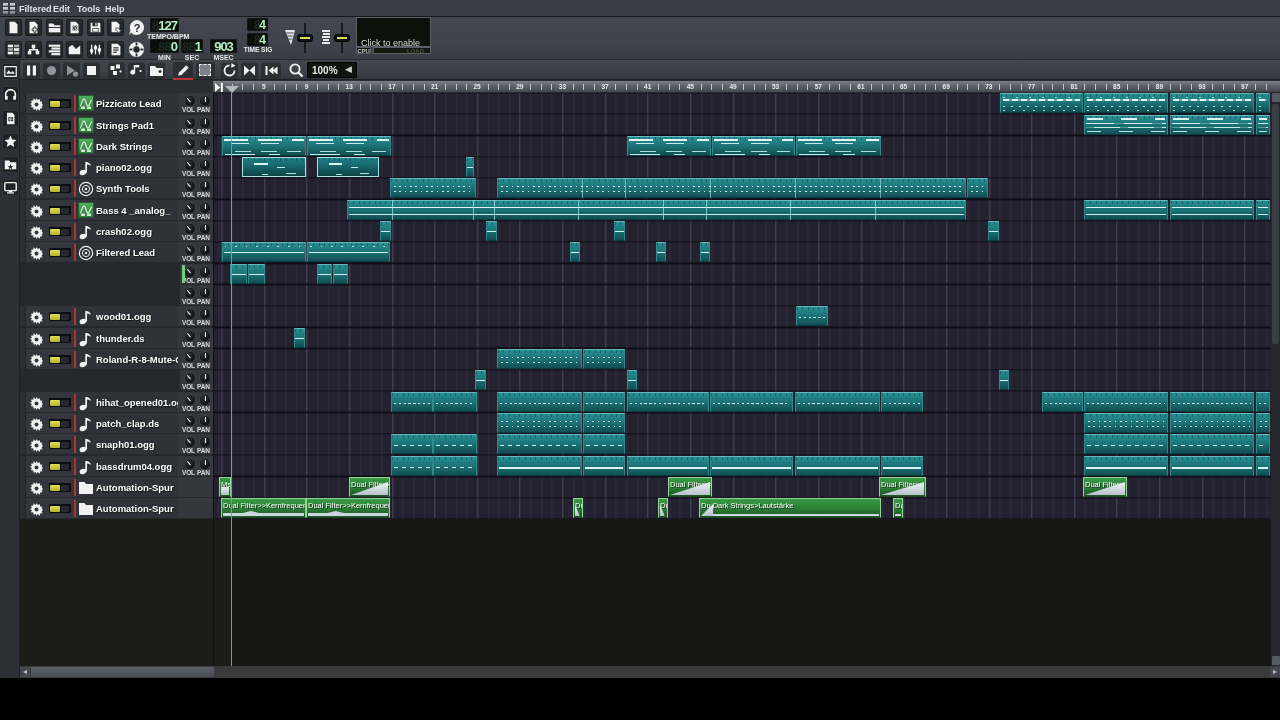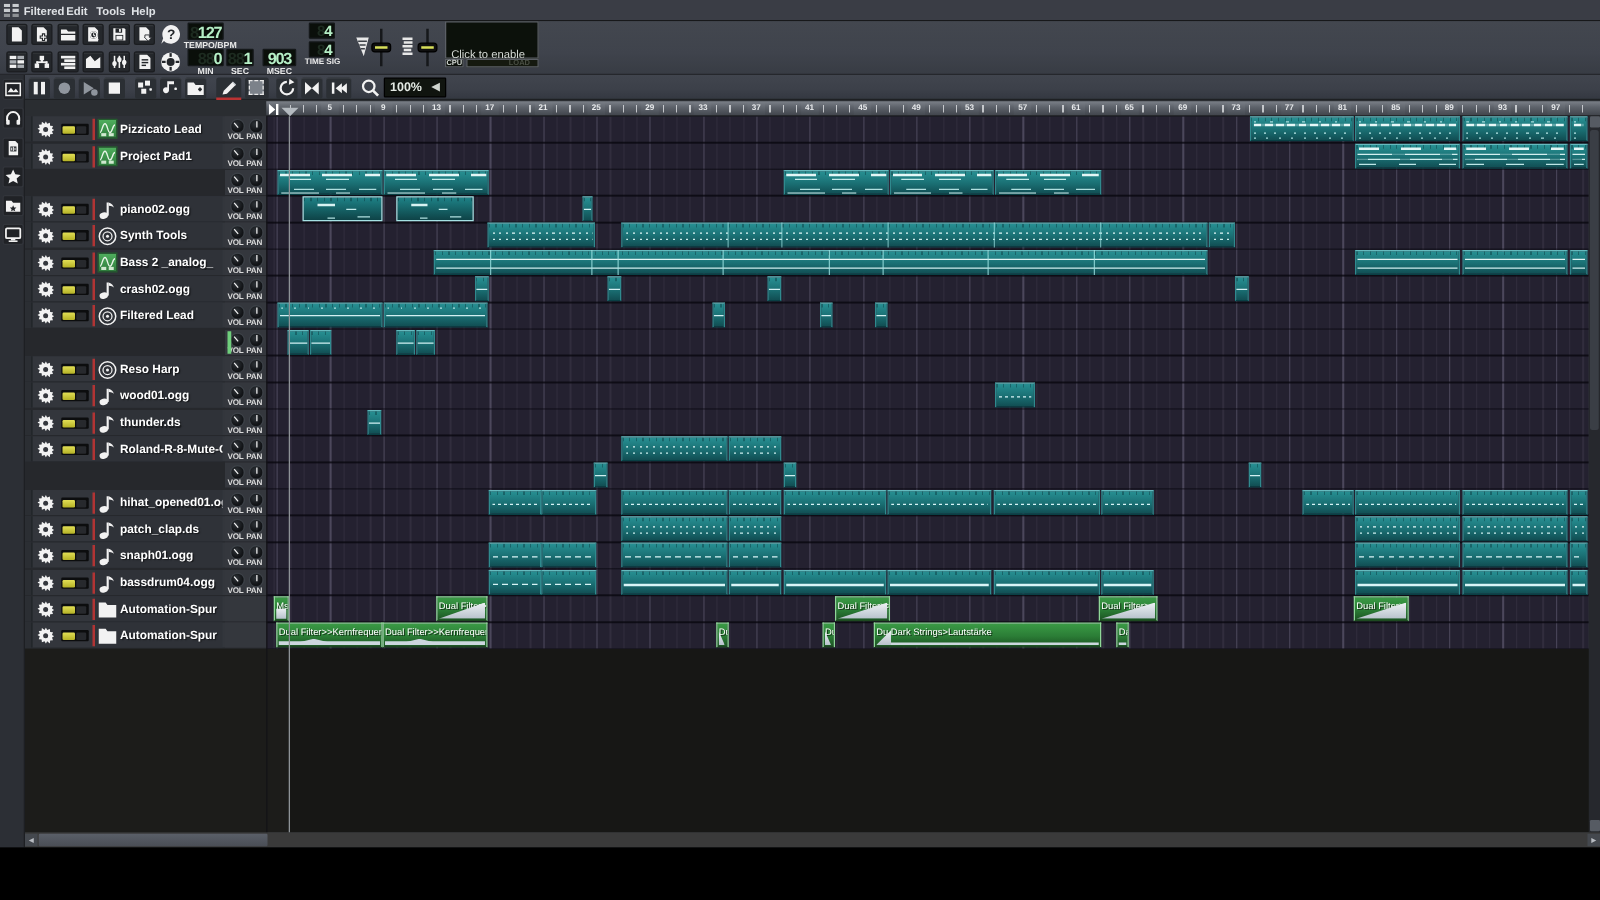--- a/index.html
+++ b/index.html
@@ -402,237 +402,239 @@
 <div style="position:absolute;left:56px;top:0;width:102px;height:20px;background:#2f3238;"></div>
 <div style="position:absolute;left:57.5px;top:2px;width:16px;height:17px;">
         <div style="position:absolute;left:0;top:0;width:16px;height:16px;background:linear-gradient(180deg,#4fae5d,#2e7c3c);border:1px solid #245c2e;">
 <svg width="14" height="14" viewBox="0 0 14 14" style="position:absolute;left:0;top:0">
             <path d="M1 10C2.5 10 3 3 5 3s2 7 4 7 2-6 4-6" stroke="#e8f4e8" stroke-width="1.1" fill="none"></path>
             <rect x="2" y="10.5" width="4" height="2.5" fill="#cfe8cf"></rect>
             <rect x="8" y="10.5" width="4" height="2.5" fill="#cfe8cf"></rect>
           </svg>
         </div>
       </div>
-<div class="tname">Project Pad1</div>
+<div class="tname">Strings Pad1</div>
 </div>
 <div class="abs" style="left:214px;top:115px;width:0px;height:20px;"></div>
 <div class="abs" style="left:180px;top:115px;width:33px;height:20px;background:#34373d;">
 <div class="knob" style="left:4px;top:1.5px;">
         <div style="position:absolute;left:5px;top:1px;width:1.3px;height:5px;background:#f2f2f2;transform:rotate(-40deg);transform-origin:50% 100%;"></div>
       </div>
 <div class="knob" style="left:18.5px;top:1.5px;">
         <div style="position:absolute;left:5px;top:1px;width:1.3px;height:5px;background:#f2f2f2;"></div>
       </div>
 <div class="kl" style="left:2px;top:13px;">VOL</div>
       <div class="kl" style="left:17px;top:13px;">PAN</div>
 </div>
-<div class="abs" style="left:214px;top:136px;width:0px;height:20px;"></div>
-<div class="abs" style="left:180px;top:136px;width:33px;height:20px;background:#34373d;">
-<div class="knob" style="left:4px;top:1.5px;">
-        <div style="position:absolute;left:5px;top:1px;width:1.3px;height:5px;background:#f2f2f2;transform:rotate(-40deg);transform-origin:50% 100%;"></div>
-      </div>
-<div class="knob" style="left:18.5px;top:1.5px;">
-        <div style="position:absolute;left:5px;top:1px;width:1.3px;height:5px;background:#f2f2f2;"></div>
-      </div>
-<div class="kl" style="left:2px;top:13px;">VOL</div>
-      <div class="kl" style="left:17px;top:13px;">PAN</div>
-</div>
-<div class="trow" style="top:157px;">
-<div style="position:absolute;left:0;top:0;width:6px;height:20px;background:#2b2e33;border-right:1px solid #212428;"></div>
-<div style="position:absolute;left:10px;top:3.5px;"><svg width="13" height="13" viewBox="0 0 13 13">
-          <path d="M6.5 0l1 2 2.2-.8.2 2.3 2.3.2L11.4 6l2 1-2 1 .8 2.2-2.3.2-.2 2.3L7.5 11l-1 2-1-2-2.2.8-.2-2.3-2.3-.2L1.6 7l-2-1 2-1-.8-2.2 2.3-.2.2-2.3L5.5 2z" transform="translate(0.2,0)" fill="#f2f2f2"></path>
-          <circle cx="6.5" cy="6.5" r="2" fill="#34373d"></circle>
-        </svg></div>
-<div style="position:absolute;left:28.5px;top:6px;width:22px;height:9px;background:#0c0d0e;border-radius:1px;">
-<div style="position:absolute;left:1.5px;top:1.5px;width:9.5px;height:6px;background:linear-gradient(180deg,#e2df55,#b5b226);border-radius:1px;"></div>
-<div style="position:absolute;left:12px;top:1.5px;width:8.5px;height:6px;background:#27292d;border-radius:1px;"></div>
-      </div>
-<div style="position:absolute;left:53.5px;top:2px;width:2px;height:17px;background:#b13434;"></div>
-<div style="position:absolute;left:56px;top:0;width:102px;height:20px;background:#2f3238;"></div>
-<div style="position:absolute;left:57.5px;top:2px;width:16px;height:17px;">
-        <svg width="15" height="16" viewBox="0 0 15 16" style="position:absolute;left:0;top:1px;">
-          <ellipse cx="5" cy="12.5" rx="3.4" ry="2.6" fill="#f2f2f2" transform="rotate(-15 5 12.5)"></ellipse>
-          <rect x="7.3" y="2" width="1.7" height="10.5" fill="#f2f2f2"></rect>
-          <path d="M9 2c2.5 1 4 2.2 4 4.5 0-1-1.5-2-4-2z" fill="#f2f2f2"></path>
-        </svg>
-      </div>
-<div class="tname">piano02.ogg</div>
-</div>
-<div class="abs" style="left:214px;top:157px;width:0px;height:20px;"></div>
-<div class="abs" style="left:180px;top:157px;width:33px;height:20px;background:#34373d;">
-<div class="knob" style="left:4px;top:1.5px;">
-        <div style="position:absolute;left:5px;top:1px;width:1.3px;height:5px;background:#f2f2f2;transform:rotate(-40deg);transform-origin:50% 100%;"></div>
-      </div>
-<div class="knob" style="left:18.5px;top:1.5px;">
-        <div style="position:absolute;left:5px;top:1px;width:1.3px;height:5px;background:#f2f2f2;"></div>
-      </div>
-<div class="kl" style="left:2px;top:13px;">VOL</div>
-      <div class="kl" style="left:17px;top:13px;">PAN</div>
-</div>
-<div class="trow" style="top:178px;">
-<div style="position:absolute;left:0;top:0;width:6px;height:20px;background:#2b2e33;border-right:1px solid #212428;"></div>
-<div style="position:absolute;left:10px;top:3.5px;"><svg width="13" height="13" viewBox="0 0 13 13">
-          <path d="M6.5 0l1 2 2.2-.8.2 2.3 2.3.2L11.4 6l2 1-2 1 .8 2.2-2.3.2-.2 2.3L7.5 11l-1 2-1-2-2.2.8-.2-2.3-2.3-.2L1.6 7l-2-1 2-1-.8-2.2 2.3-.2.2-2.3L5.5 2z" transform="translate(0.2,0)" fill="#f2f2f2"></path>
-          <circle cx="6.5" cy="6.5" r="2" fill="#34373d"></circle>
-        </svg></div>
-<div style="position:absolute;left:28.5px;top:6px;width:22px;height:9px;background:#0c0d0e;border-radius:1px;">
-<div style="position:absolute;left:1.5px;top:1.5px;width:9.5px;height:6px;background:linear-gradient(180deg,#e2df55,#b5b226);border-radius:1px;"></div>
-<div style="position:absolute;left:12px;top:1.5px;width:8.5px;height:6px;background:#27292d;border-radius:1px;"></div>
-      </div>
-<div style="position:absolute;left:53.5px;top:2px;width:2px;height:17px;background:#b13434;"></div>
-<div style="position:absolute;left:56px;top:0;width:102px;height:20px;background:#2f3238;"></div>
-<div style="position:absolute;left:57.5px;top:2px;width:16px;height:17px;">
-        <svg width="16" height="16" viewBox="0 0 16 16" style="position:absolute;left:0;top:1px;">
-          <circle cx="8" cy="8" r="6.6" fill="none" stroke="#f2f2f2" stroke-width="1.2"></circle>
-          <circle cx="8" cy="8" r="3.6" fill="none" stroke="#f2f2f2" stroke-width="1"></circle>
-          <circle cx="8" cy="8" r="1.2" fill="#f2f2f2"></circle>
-        </svg>
-      </div>
-<div class="tname">Synth Tools</div>
-</div>
-<div class="abs" style="left:214px;top:178px;width:0px;height:20px;"></div>
-<div class="abs" style="left:180px;top:178px;width:33px;height:20px;background:#34373d;">
-<div class="knob" style="left:4px;top:1.5px;">
-        <div style="position:absolute;left:5px;top:1px;width:1.3px;height:5px;background:#f2f2f2;transform:rotate(-40deg);transform-origin:50% 100%;"></div>
-      </div>
-<div class="knob" style="left:18.5px;top:1.5px;">
-        <div style="position:absolute;left:5px;top:1px;width:1.3px;height:5px;background:#f2f2f2;"></div>
-      </div>
-<div class="kl" style="left:2px;top:13px;">VOL</div>
-      <div class="kl" style="left:17px;top:13px;">PAN</div>
-</div>
-<div class="trow" style="top:200px;">
+<div class="trow" style="top:136px;">
 <div style="position:absolute;left:0;top:0;width:6px;height:20px;background:#2b2e33;border-right:1px solid #212428;"></div>
 <div style="position:absolute;left:10px;top:3.5px;"><svg width="13" height="13" viewBox="0 0 13 13">
           <path d="M6.5 0l1 2 2.2-.8.2 2.3 2.3.2L11.4 6l2 1-2 1 .8 2.2-2.3.2-.2 2.3L7.5 11l-1 2-1-2-2.2.8-.2-2.3-2.3-.2L1.6 7l-2-1 2-1-.8-2.2 2.3-.2.2-2.3L5.5 2z" transform="translate(0.2,0)" fill="#f2f2f2"></path>
           <circle cx="6.5" cy="6.5" r="2" fill="#34373d"></circle>
         </svg></div>
 <div style="position:absolute;left:28.5px;top:6px;width:22px;height:9px;background:#0c0d0e;border-radius:1px;">
 <div style="position:absolute;left:1.5px;top:1.5px;width:9.5px;height:6px;background:linear-gradient(180deg,#e2df55,#b5b226);border-radius:1px;"></div>
 <div style="position:absolute;left:12px;top:1.5px;width:8.5px;height:6px;background:#27292d;border-radius:1px;"></div>
       </div>
 <div style="position:absolute;left:53.5px;top:2px;width:2px;height:17px;background:#b13434;"></div>
 <div style="position:absolute;left:56px;top:0;width:102px;height:20px;background:#2f3238;"></div>
 <div style="position:absolute;left:57.5px;top:2px;width:16px;height:17px;">
         <div style="position:absolute;left:0;top:0;width:16px;height:16px;background:linear-gradient(180deg,#4fae5d,#2e7c3c);border:1px solid #245c2e;">
 <svg width="14" height="14" viewBox="0 0 14 14" style="position:absolute;left:0;top:0">
             <path d="M1 10C2.5 10 3 3 5 3s2 7 4 7 2-6 4-6" stroke="#e8f4e8" stroke-width="1.1" fill="none"></path>
             <rect x="2" y="10.5" width="4" height="2.5" fill="#cfe8cf"></rect>
             <rect x="8" y="10.5" width="4" height="2.5" fill="#cfe8cf"></rect>
           </svg>
         </div>
       </div>
-<div class="tname">Bass 2 _analog_</div>
-</div>
-<div class="abs" style="left:214px;top:200px;width:0px;height:20px;"></div>
-<div class="abs" style="left:180px;top:200px;width:33px;height:20px;background:#34373d;">
-<div class="knob" style="left:4px;top:1.5px;">
-        <div style="position:absolute;left:5px;top:1px;width:1.3px;height:5px;background:#f2f2f2;transform:rotate(-40deg);transform-origin:50% 100%;"></div>
-      </div>
-<div class="knob" style="left:18.5px;top:1.5px;">
-        <div style="position:absolute;left:5px;top:1px;width:1.3px;height:5px;background:#f2f2f2;"></div>
-      </div>
-<div class="kl" style="left:2px;top:13px;">VOL</div>
-      <div class="kl" style="left:17px;top:13px;">PAN</div>
-</div>
-<div class="trow" style="top:221px;">
+<div class="tname">Dark Strings</div>
+</div>
+<div class="abs" style="left:214px;top:136px;width:0px;height:20px;"></div>
+<div class="abs" style="left:180px;top:136px;width:33px;height:20px;background:#34373d;">
+<div class="knob" style="left:4px;top:1.5px;">
+        <div style="position:absolute;left:5px;top:1px;width:1.3px;height:5px;background:#f2f2f2;transform:rotate(-40deg);transform-origin:50% 100%;"></div>
+      </div>
+<div class="knob" style="left:18.5px;top:1.5px;">
+        <div style="position:absolute;left:5px;top:1px;width:1.3px;height:5px;background:#f2f2f2;"></div>
+      </div>
+<div class="kl" style="left:2px;top:13px;">VOL</div>
+      <div class="kl" style="left:17px;top:13px;">PAN</div>
+</div>
+<div class="trow" style="top:157px;">
 <div style="position:absolute;left:0;top:0;width:6px;height:20px;background:#2b2e33;border-right:1px solid #212428;"></div>
 <div style="position:absolute;left:10px;top:3.5px;"><svg width="13" height="13" viewBox="0 0 13 13">
           <path d="M6.5 0l1 2 2.2-.8.2 2.3 2.3.2L11.4 6l2 1-2 1 .8 2.2-2.3.2-.2 2.3L7.5 11l-1 2-1-2-2.2.8-.2-2.3-2.3-.2L1.6 7l-2-1 2-1-.8-2.2 2.3-.2.2-2.3L5.5 2z" transform="translate(0.2,0)" fill="#f2f2f2"></path>
           <circle cx="6.5" cy="6.5" r="2" fill="#34373d"></circle>
         </svg></div>
 <div style="position:absolute;left:28.5px;top:6px;width:22px;height:9px;background:#0c0d0e;border-radius:1px;">
 <div style="position:absolute;left:1.5px;top:1.5px;width:9.5px;height:6px;background:linear-gradient(180deg,#e2df55,#b5b226);border-radius:1px;"></div>
 <div style="position:absolute;left:12px;top:1.5px;width:8.5px;height:6px;background:#27292d;border-radius:1px;"></div>
       </div>
 <div style="position:absolute;left:53.5px;top:2px;width:2px;height:17px;background:#b13434;"></div>
 <div style="position:absolute;left:56px;top:0;width:102px;height:20px;background:#2f3238;"></div>
 <div style="position:absolute;left:57.5px;top:2px;width:16px;height:17px;">
         <svg width="15" height="16" viewBox="0 0 15 16" style="position:absolute;left:0;top:1px;">
           <ellipse cx="5" cy="12.5" rx="3.4" ry="2.6" fill="#f2f2f2" transform="rotate(-15 5 12.5)"></ellipse>
           <rect x="7.3" y="2" width="1.7" height="10.5" fill="#f2f2f2"></rect>
           <path d="M9 2c2.5 1 4 2.2 4 4.5 0-1-1.5-2-4-2z" fill="#f2f2f2"></path>
         </svg>
       </div>
-<div class="tname">crash02.ogg</div>
-</div>
-<div class="abs" style="left:214px;top:221px;width:0px;height:20px;"></div>
-<div class="abs" style="left:180px;top:221px;width:33px;height:20px;background:#34373d;">
-<div class="knob" style="left:4px;top:1.5px;">
-        <div style="position:absolute;left:5px;top:1px;width:1.3px;height:5px;background:#f2f2f2;transform:rotate(-40deg);transform-origin:50% 100%;"></div>
-      </div>
-<div class="knob" style="left:18.5px;top:1.5px;">
-        <div style="position:absolute;left:5px;top:1px;width:1.3px;height:5px;background:#f2f2f2;"></div>
-      </div>
-<div class="kl" style="left:2px;top:13px;">VOL</div>
-      <div class="kl" style="left:17px;top:13px;">PAN</div>
-</div>
-<div class="trow" style="top:242px;">
+<div class="tname">piano02.ogg</div>
+</div>
+<div class="abs" style="left:214px;top:157px;width:0px;height:20px;"></div>
+<div class="abs" style="left:180px;top:157px;width:33px;height:20px;background:#34373d;">
+<div class="knob" style="left:4px;top:1.5px;">
+        <div style="position:absolute;left:5px;top:1px;width:1.3px;height:5px;background:#f2f2f2;transform:rotate(-40deg);transform-origin:50% 100%;"></div>
+      </div>
+<div class="knob" style="left:18.5px;top:1.5px;">
+        <div style="position:absolute;left:5px;top:1px;width:1.3px;height:5px;background:#f2f2f2;"></div>
+      </div>
+<div class="kl" style="left:2px;top:13px;">VOL</div>
+      <div class="kl" style="left:17px;top:13px;">PAN</div>
+</div>
+<div class="trow" style="top:178px;">
 <div style="position:absolute;left:0;top:0;width:6px;height:20px;background:#2b2e33;border-right:1px solid #212428;"></div>
 <div style="position:absolute;left:10px;top:3.5px;"><svg width="13" height="13" viewBox="0 0 13 13">
           <path d="M6.5 0l1 2 2.2-.8.2 2.3 2.3.2L11.4 6l2 1-2 1 .8 2.2-2.3.2-.2 2.3L7.5 11l-1 2-1-2-2.2.8-.2-2.3-2.3-.2L1.6 7l-2-1 2-1-.8-2.2 2.3-.2.2-2.3L5.5 2z" transform="translate(0.2,0)" fill="#f2f2f2"></path>
           <circle cx="6.5" cy="6.5" r="2" fill="#34373d"></circle>
         </svg></div>
 <div style="position:absolute;left:28.5px;top:6px;width:22px;height:9px;background:#0c0d0e;border-radius:1px;">
 <div style="position:absolute;left:1.5px;top:1.5px;width:9.5px;height:6px;background:linear-gradient(180deg,#e2df55,#b5b226);border-radius:1px;"></div>
 <div style="position:absolute;left:12px;top:1.5px;width:8.5px;height:6px;background:#27292d;border-radius:1px;"></div>
       </div>
 <div style="position:absolute;left:53.5px;top:2px;width:2px;height:17px;background:#b13434;"></div>
 <div style="position:absolute;left:56px;top:0;width:102px;height:20px;background:#2f3238;"></div>
 <div style="position:absolute;left:57.5px;top:2px;width:16px;height:17px;">
         <svg width="16" height="16" viewBox="0 0 16 16" style="position:absolute;left:0;top:1px;">
           <circle cx="8" cy="8" r="6.6" fill="none" stroke="#f2f2f2" stroke-width="1.2"></circle>
           <circle cx="8" cy="8" r="3.6" fill="none" stroke="#f2f2f2" stroke-width="1"></circle>
           <circle cx="8" cy="8" r="1.2" fill="#f2f2f2"></circle>
         </svg>
       </div>
-<div class="tname">Filtered Lead</div>
-</div>
-<div class="abs" style="left:214px;top:242px;width:0px;height:20px;"></div>
-<div class="abs" style="left:180px;top:242px;width:33px;height:20px;background:#34373d;">
-<div class="knob" style="left:4px;top:1.5px;">
-        <div style="position:absolute;left:5px;top:1px;width:1.3px;height:5px;background:#f2f2f2;transform:rotate(-40deg);transform-origin:50% 100%;"></div>
-      </div>
-<div class="knob" style="left:18.5px;top:1.5px;">
-        <div style="position:absolute;left:5px;top:1px;width:1.3px;height:5px;background:#f2f2f2;"></div>
-      </div>
-<div class="kl" style="left:2px;top:13px;">VOL</div>
-      <div class="kl" style="left:17px;top:13px;">PAN</div>
-</div>
-<div class="abs" style="left:214px;top:264px;width:0px;height:20px;"></div>
-<div class="abs" style="left:180px;top:264px;width:33px;height:20px;background:#34373d;">
-<div class="knob" style="left:4px;top:1.5px;">
-        <div style="position:absolute;left:5px;top:1px;width:1.3px;height:5px;background:#f2f2f2;transform:rotate(-40deg);transform-origin:50% 100%;"></div>
-      </div>
-<div class="knob" style="left:18.5px;top:1.5px;">
-        <div style="position:absolute;left:5px;top:1px;width:1.3px;height:5px;background:#f2f2f2;"></div>
-      </div>
-<div class="kl" style="left:2px;top:13px;">VOL</div>
-      <div class="kl" style="left:17px;top:13px;">PAN</div>
-</div>
-<div class="trow" style="top:285px;">
+<div class="tname">Synth Tools</div>
+</div>
+<div class="abs" style="left:214px;top:178px;width:0px;height:20px;"></div>
+<div class="abs" style="left:180px;top:178px;width:33px;height:20px;background:#34373d;">
+<div class="knob" style="left:4px;top:1.5px;">
+        <div style="position:absolute;left:5px;top:1px;width:1.3px;height:5px;background:#f2f2f2;transform:rotate(-40deg);transform-origin:50% 100%;"></div>
+      </div>
+<div class="knob" style="left:18.5px;top:1.5px;">
+        <div style="position:absolute;left:5px;top:1px;width:1.3px;height:5px;background:#f2f2f2;"></div>
+      </div>
+<div class="kl" style="left:2px;top:13px;">VOL</div>
+      <div class="kl" style="left:17px;top:13px;">PAN</div>
+</div>
+<div class="trow" style="top:200px;">
+<div style="position:absolute;left:0;top:0;width:6px;height:20px;background:#2b2e33;border-right:1px solid #212428;"></div>
+<div style="position:absolute;left:10px;top:3.5px;"><svg width="13" height="13" viewBox="0 0 13 13">
+          <path d="M6.5 0l1 2 2.2-.8.2 2.3 2.3.2L11.4 6l2 1-2 1 .8 2.2-2.3.2-.2 2.3L7.5 11l-1 2-1-2-2.2.8-.2-2.3-2.3-.2L1.6 7l-2-1 2-1-.8-2.2 2.3-.2.2-2.3L5.5 2z" transform="translate(0.2,0)" fill="#f2f2f2"></path>
+          <circle cx="6.5" cy="6.5" r="2" fill="#34373d"></circle>
+        </svg></div>
+<div style="position:absolute;left:28.5px;top:6px;width:22px;height:9px;background:#0c0d0e;border-radius:1px;">
+<div style="position:absolute;left:1.5px;top:1.5px;width:9.5px;height:6px;background:linear-gradient(180deg,#e2df55,#b5b226);border-radius:1px;"></div>
+<div style="position:absolute;left:12px;top:1.5px;width:8.5px;height:6px;background:#27292d;border-radius:1px;"></div>
+      </div>
+<div style="position:absolute;left:53.5px;top:2px;width:2px;height:17px;background:#b13434;"></div>
+<div style="position:absolute;left:56px;top:0;width:102px;height:20px;background:#2f3238;"></div>
+<div style="position:absolute;left:57.5px;top:2px;width:16px;height:17px;">
+        <div style="position:absolute;left:0;top:0;width:16px;height:16px;background:linear-gradient(180deg,#4fae5d,#2e7c3c);border:1px solid #245c2e;">
+<svg width="14" height="14" viewBox="0 0 14 14" style="position:absolute;left:0;top:0">
+            <path d="M1 10C2.5 10 3 3 5 3s2 7 4 7 2-6 4-6" stroke="#e8f4e8" stroke-width="1.1" fill="none"></path>
+            <rect x="2" y="10.5" width="4" height="2.5" fill="#cfe8cf"></rect>
+            <rect x="8" y="10.5" width="4" height="2.5" fill="#cfe8cf"></rect>
+          </svg>
+        </div>
+      </div>
+<div class="tname">Bass 4 _analog_</div>
+</div>
+<div class="abs" style="left:214px;top:200px;width:0px;height:20px;"></div>
+<div class="abs" style="left:180px;top:200px;width:33px;height:20px;background:#34373d;">
+<div class="knob" style="left:4px;top:1.5px;">
+        <div style="position:absolute;left:5px;top:1px;width:1.3px;height:5px;background:#f2f2f2;transform:rotate(-40deg);transform-origin:50% 100%;"></div>
+      </div>
+<div class="knob" style="left:18.5px;top:1.5px;">
+        <div style="position:absolute;left:5px;top:1px;width:1.3px;height:5px;background:#f2f2f2;"></div>
+      </div>
+<div class="kl" style="left:2px;top:13px;">VOL</div>
+      <div class="kl" style="left:17px;top:13px;">PAN</div>
+</div>
+<div class="trow" style="top:221px;">
+<div style="position:absolute;left:0;top:0;width:6px;height:20px;background:#2b2e33;border-right:1px solid #212428;"></div>
+<div style="position:absolute;left:10px;top:3.5px;"><svg width="13" height="13" viewBox="0 0 13 13">
+          <path d="M6.5 0l1 2 2.2-.8.2 2.3 2.3.2L11.4 6l2 1-2 1 .8 2.2-2.3.2-.2 2.3L7.5 11l-1 2-1-2-2.2.8-.2-2.3-2.3-.2L1.6 7l-2-1 2-1-.8-2.2 2.3-.2.2-2.3L5.5 2z" transform="translate(0.2,0)" fill="#f2f2f2"></path>
+          <circle cx="6.5" cy="6.5" r="2" fill="#34373d"></circle>
+        </svg></div>
+<div style="position:absolute;left:28.5px;top:6px;width:22px;height:9px;background:#0c0d0e;border-radius:1px;">
+<div style="position:absolute;left:1.5px;top:1.5px;width:9.5px;height:6px;background:linear-gradient(180deg,#e2df55,#b5b226);border-radius:1px;"></div>
+<div style="position:absolute;left:12px;top:1.5px;width:8.5px;height:6px;background:#27292d;border-radius:1px;"></div>
+      </div>
+<div style="position:absolute;left:53.5px;top:2px;width:2px;height:17px;background:#b13434;"></div>
+<div style="position:absolute;left:56px;top:0;width:102px;height:20px;background:#2f3238;"></div>
+<div style="position:absolute;left:57.5px;top:2px;width:16px;height:17px;">
+        <svg width="15" height="16" viewBox="0 0 15 16" style="position:absolute;left:0;top:1px;">
+          <ellipse cx="5" cy="12.5" rx="3.4" ry="2.6" fill="#f2f2f2" transform="rotate(-15 5 12.5)"></ellipse>
+          <rect x="7.3" y="2" width="1.7" height="10.5" fill="#f2f2f2"></rect>
+          <path d="M9 2c2.5 1 4 2.2 4 4.5 0-1-1.5-2-4-2z" fill="#f2f2f2"></path>
+        </svg>
+      </div>
+<div class="tname">crash02.ogg</div>
+</div>
+<div class="abs" style="left:214px;top:221px;width:0px;height:20px;"></div>
+<div class="abs" style="left:180px;top:221px;width:33px;height:20px;background:#34373d;">
+<div class="knob" style="left:4px;top:1.5px;">
+        <div style="position:absolute;left:5px;top:1px;width:1.3px;height:5px;background:#f2f2f2;transform:rotate(-40deg);transform-origin:50% 100%;"></div>
+      </div>
+<div class="knob" style="left:18.5px;top:1.5px;">
+        <div style="position:absolute;left:5px;top:1px;width:1.3px;height:5px;background:#f2f2f2;"></div>
+      </div>
+<div class="kl" style="left:2px;top:13px;">VOL</div>
+      <div class="kl" style="left:17px;top:13px;">PAN</div>
+</div>
+<div class="trow" style="top:242px;">
 <div style="position:absolute;left:0;top:0;width:6px;height:20px;background:#2b2e33;border-right:1px solid #212428;"></div>
 <div style="position:absolute;left:10px;top:3.5px;"><svg width="13" height="13" viewBox="0 0 13 13">
           <path d="M6.5 0l1 2 2.2-.8.2 2.3 2.3.2L11.4 6l2 1-2 1 .8 2.2-2.3.2-.2 2.3L7.5 11l-1 2-1-2-2.2.8-.2-2.3-2.3-.2L1.6 7l-2-1 2-1-.8-2.2 2.3-.2.2-2.3L5.5 2z" transform="translate(0.2,0)" fill="#f2f2f2"></path>
           <circle cx="6.5" cy="6.5" r="2" fill="#34373d"></circle>
         </svg></div>
 <div style="position:absolute;left:28.5px;top:6px;width:22px;height:9px;background:#0c0d0e;border-radius:1px;">
 <div style="position:absolute;left:1.5px;top:1.5px;width:9.5px;height:6px;background:linear-gradient(180deg,#e2df55,#b5b226);border-radius:1px;"></div>
 <div style="position:absolute;left:12px;top:1.5px;width:8.5px;height:6px;background:#27292d;border-radius:1px;"></div>
       </div>
 <div style="position:absolute;left:53.5px;top:2px;width:2px;height:17px;background:#b13434;"></div>
 <div style="position:absolute;left:56px;top:0;width:102px;height:20px;background:#2f3238;"></div>
 <div style="position:absolute;left:57.5px;top:2px;width:16px;height:17px;">
         <svg width="16" height="16" viewBox="0 0 16 16" style="position:absolute;left:0;top:1px;">
           <circle cx="8" cy="8" r="6.6" fill="none" stroke="#f2f2f2" stroke-width="1.2"></circle>
           <circle cx="8" cy="8" r="3.6" fill="none" stroke="#f2f2f2" stroke-width="1"></circle>
           <circle cx="8" cy="8" r="1.2" fill="#f2f2f2"></circle>
         </svg>
       </div>
-<div class="tname">Reso Harp</div>
+<div class="tname">Filtered Lead</div>
+</div>
+<div class="abs" style="left:214px;top:242px;width:0px;height:20px;"></div>
+<div class="abs" style="left:180px;top:242px;width:33px;height:20px;background:#34373d;">
+<div class="knob" style="left:4px;top:1.5px;">
+        <div style="position:absolute;left:5px;top:1px;width:1.3px;height:5px;background:#f2f2f2;transform:rotate(-40deg);transform-origin:50% 100%;"></div>
+      </div>
+<div class="knob" style="left:18.5px;top:1.5px;">
+        <div style="position:absolute;left:5px;top:1px;width:1.3px;height:5px;background:#f2f2f2;"></div>
+      </div>
+<div class="kl" style="left:2px;top:13px;">VOL</div>
+      <div class="kl" style="left:17px;top:13px;">PAN</div>
+</div>
+<div class="abs" style="left:214px;top:264px;width:0px;height:20px;"></div>
+<div class="abs" style="left:180px;top:264px;width:33px;height:20px;background:#34373d;">
+<div class="knob" style="left:4px;top:1.5px;">
+        <div style="position:absolute;left:5px;top:1px;width:1.3px;height:5px;background:#f2f2f2;transform:rotate(-40deg);transform-origin:50% 100%;"></div>
+      </div>
+<div class="knob" style="left:18.5px;top:1.5px;">
+        <div style="position:absolute;left:5px;top:1px;width:1.3px;height:5px;background:#f2f2f2;"></div>
+      </div>
+<div class="kl" style="left:2px;top:13px;">VOL</div>
+      <div class="kl" style="left:17px;top:13px;">PAN</div>
 </div>
 <div class="abs" style="left:214px;top:285px;width:0px;height:20px;"></div>
 <div class="abs" style="left:180px;top:285px;width:33px;height:20px;background:#34373d;">
 <div class="knob" style="left:4px;top:1.5px;">
         <div style="position:absolute;left:5px;top:1px;width:1.3px;height:5px;background:#f2f2f2;transform:rotate(-40deg);transform-origin:50% 100%;"></div>
       </div>
 <div class="knob" style="left:18.5px;top:1.5px;">
         <div style="position:absolute;left:5px;top:1px;width:1.3px;height:5px;background:#f2f2f2;"></div>
       </div>
 <div class="kl" style="left:2px;top:13px;">VOL</div>

